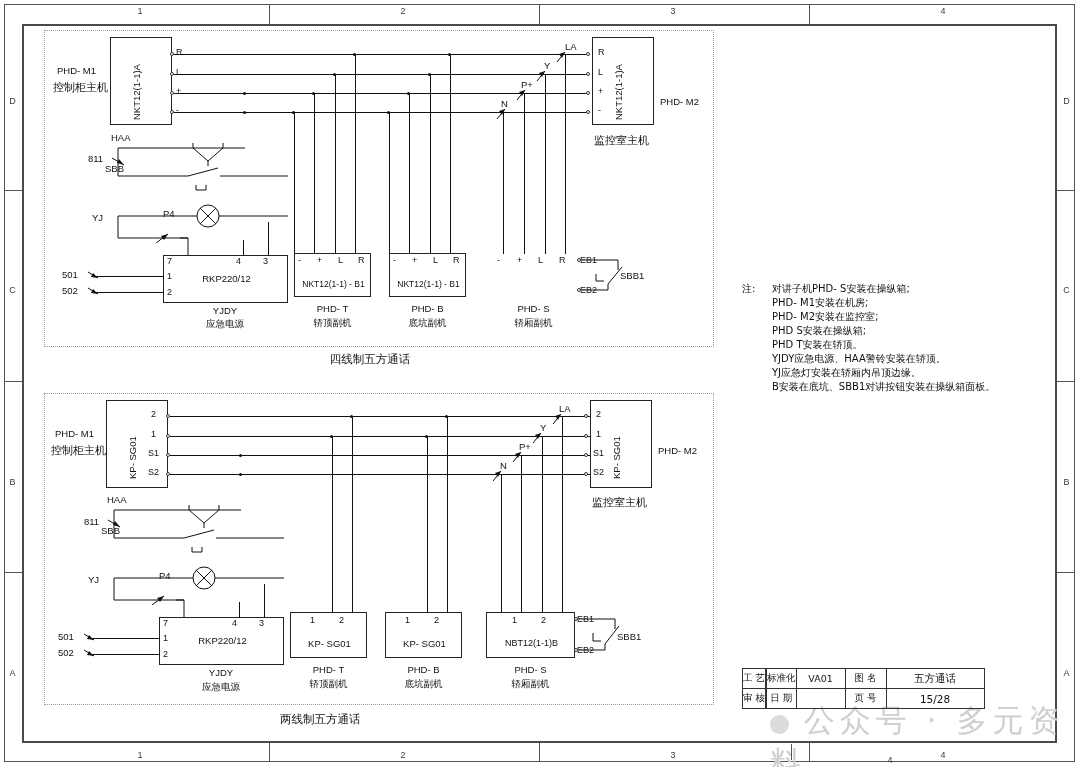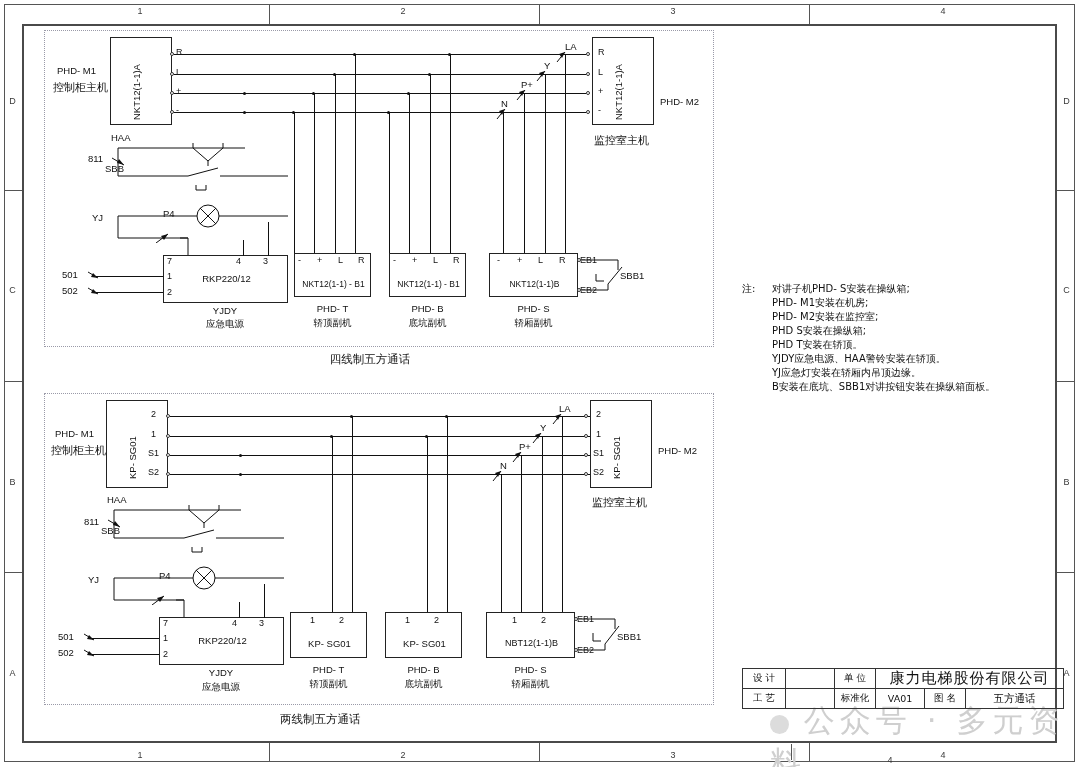--- a/index.html
+++ b/index.html
@@ -227,23 +227,20 @@
   <div class="abs dev" style="left:389px;top:253px;width:77px;height:44px;">
     <div class="abs dev-name" style="left:0;top:25px;width:77px;font-size:8.5px;">NKT12(1-1) - B1</div>
   </div>
   <div class="abs pin" style="left:393px;top:255px;">-</div>
   <div class="abs pin" style="left:412px;top:255px;">+</div>
   <div class="abs pin" style="left:433px;top:255px;">L</div>
   <div class="abs pin" style="left:453px;top:255px;">R</div>
   <div class="abs dev-name" style="left:391px;top:303px;width:73px;">PHD- B</div>
   <div class="abs dev-name" style="left:391px;top:317px;width:73px;">底坑副机</div>
 
-  <div class="abs dev" style="left:489px;top:253px;width:89px;height:44px;">
-    <div class="abs dev-name" style="left:0;top:25px;width:89px;font-size:8.5px;">NKT12(1-1)B</div>
-  </div>
   <div class="abs pin" style="left:497px;top:255px;">-</div>
   <div class="abs pin" style="left:517px;top:255px;">+</div>
   <div class="abs pin" style="left:538px;top:255px;">L</div>
   <div class="abs pin" style="left:559px;top:255px;">R</div>
   <div class="abs dev-name" style="left:491px;top:303px;width:85px;">PHD- S</div>
   <div class="abs dev-name" style="left:491px;top:317px;width:85px;">轿厢副机</div>
   <div class="abs pin" style="left:580px;top:255px;">EB1</div>
   <div class="abs pin" style="left:580px;top:285px;">EB2</div>
   <div class="abs term-o" style="left:577px;top:258px;"></div>
   <div class="abs term-o" style="left:577px;top:288px;"></div>
@@ -430,31 +427,33 @@
 
   <div class="abs cap" style="left:280px;top:712px;width:180px;text-align:left;">两线制五方通话</div>
 
   <div class="abs wm" style="left:770px;top:700px;">
     <span class="wm-dot"></span>
     <span>公众号 · 多元资料</span>
   </div>
 
   <table class="tb abs" style="left:742px;top:668px;">
     <tbody>
-        <tr>
-      <td style="width:42px;">设 计</td>
-      <td style="width:48px;"></td>
-      <td style="width:40px;">单 位</td>
-      <td colspan="3" class="big" style="width:185px;">康力电梯股份有限公司</td>
-    </tr>
     <tr>
       <td>工 艺</td>
       <td></td>
       <td>标准化</td>
       <td style="width:48px;">VA01</td>
       <td style="width:40px;">图 名</td>
       <td class="md" style="width:97px;">五方通话</td>
     </tr>
+    <tr>
+      <td>审 核</td>
+      <td></td>
+      <td>日 期</td>
+      <td></td>
+      <td>页 号</td>
+      <td class="md">15/28</td>
+    </tr>
   </tbody>
     </table>
   <div class="abs wire-v" style="left:791px;top:744px;height:16px;background:#555;"></div>
 
 </div>
 
 </body></html>

